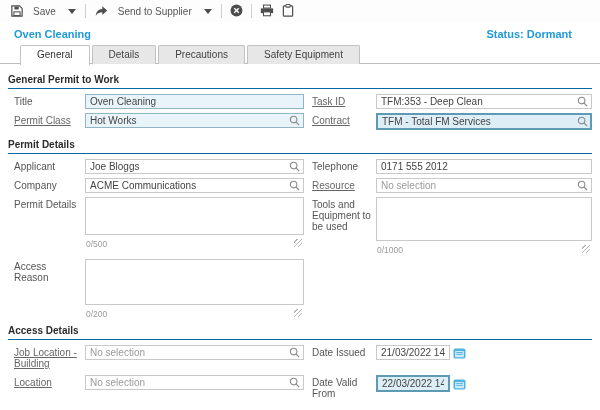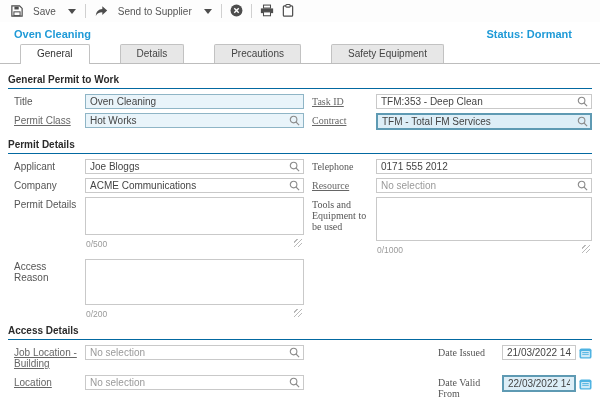--- a/index.html
+++ b/index.html
@@ -15,36 +15,36 @@
            border-top:5px solid #4d4d4d; margin-left:2px; }
   .tsep { width:1px; height:14px; background:#d0d0d0; margin:0 4px; }
   .ticon { padding:2px 4px; cursor:pointer; display:flex; align-items:center; }
 
   
   .hdrrow { display:flex; justify-content:space-between; align-items:center; padding:6px 28px 4px 14px; }
   .doc-title { color:#1f9ad7; font-weight:bold; font-size:11px; }
   .status { color:#1f9ad7; font-weight:bold; font-size:11px; }
 
   
-  .tabs { display:flex; align-items:flex-start; padding-left:20px; height:20px; position:relative;gap:28px; }
+  .tabs { display:flex; align-items:center; padding-left:20px; height:20px; position:relative; }
   .tabs::after { content:""; position:absolute; left:0; right:0; bottom:0; height:1px; background:#bdbdbd; }
   .tab { position:relative; z-index:1; padding:3px 16px 4px; font-size:10px; color:#444;
          background:#e7e7e7; border:1px solid #c2c2c2; border-bottom:none; margin-right:2px;
          border-radius:2px 2px 0 0; cursor:pointer; }
   .tab.active { background:#fff; color:#333; padding-bottom:5px; margin-bottom:-1px; z-index:2; }
 
   
   .content { padding:8px 8px 0 8px; }
   .sect-head { font-weight:bold; font-size:10px; color:#2b2b2b; padding:2px 0 3px 0;
                border-bottom:1px solid #0369a1; margin-bottom:5px; }
   .frow { display:flex; align-items:flex-start; margin-bottom:4px; }
-  .fcol { display:flex; align-items:flex-start; width:296px;justify-content:flex-end; }
+  .fcol { display:flex; align-items:flex-start; width:296px; }
   .fcol.right { margin-left:6px; width:282px; }
   .flabel { width:77px; padding:2px 4px 0 6px; font-size:10px; color:#555; flex:none; }
-  .fcol.right .flabel { width:66px; padding-left:2px;font-family:Liberation Serif, serif; }
+  .fcol.right .flabel { width:66px; padding-left:2px; }
   .flabel.link { text-decoration:underline; color:#666; cursor:pointer; }
   .fwrap { position:relative; flex:1; }
   input.fld, textarea.fld, .fld {
       width:100%; border:1px solid #c9c9c9; background:#fff; color:#444;
       font-size:10px; font-family:"Liberation Sans","DejaVu Sans",sans-serif;
       padding:2px 4px; height:15px; outline:none; }
   textarea.fld { height:40px; resize:none; }
   .hl  { background:#e9f4fa !important; border:1px solid #8fb5c6 !important; }
   .hl2 { background:#ddeef7 !important; border:2px solid #5e9ab3 !important; }
   input.withicon { padding-right:18px; }

